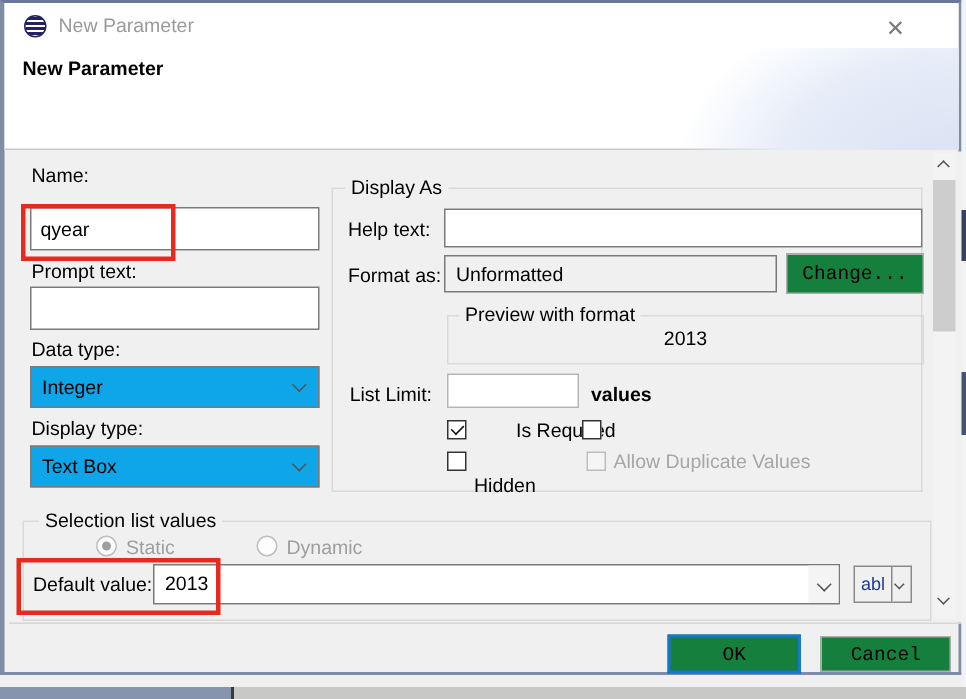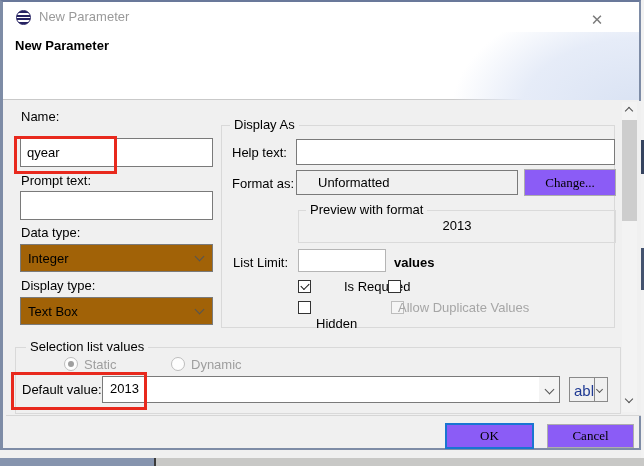--- a/index.html
+++ b/index.html
@@ -44,92 +44,92 @@
   
   .lbl-name   { left:15px; top:8px;  }
   .in-name    { left:14px; top:37px; width:193px; height:29px; }
   .lbl-prompt { left:15px; top:72px; }
   .in-prompt  { left:14px; top:90px; width:193px; height:29px; }
   .lbl-dtype  { left:15px; top:124px; }
   .combo-dtype{ left:14px; top:143px; width:193px; height:28px; }
   .lbl-disp   { left:15px; top:177px; }
   .combo-disp { left:14px; top:196px; width:193px; height:28px; }
 
-  .combo { position:absolute; background:#a16207; border:1px solid #7a7a7a; }
+  .combo { position:absolute; background:#0ea5e9; border:1px solid #7a7a7a; }
   .combo .ctext { position:absolute; left:7px; top:50%; transform:translateY(-50%); }
   .chev { position:absolute; width:7px; height:7px; border-right:1.6px solid #555; border-bottom:1.6px solid #555;
           transform:rotate(45deg); }
   .combo .chev { right:9px; top:8px; }
 
   
   .group { position:absolute; border:1px solid #d9d9d9; }
   .group-label { position:absolute; top:-9px; background:#f0f0f0; padding:0 4px; white-space:nowrap; }
   .grp-display { left:215px; top:24px; width:394px; height:203px; }
   .grp-preview { left:76px; top:84px; width:318px; height:33px; border-color:#dadada; }
   .grp-select  { left:9px;  top:246px; width:606px; height:67px; }
 
   
   .grp-display .row-label { position:absolute; white-space:nowrap; }
   .lbl-help   { left:10px; top:19px; }
   .in-help    { left:74px; top:13px; width:319px; height:26px; }
   .lbl-format { left:10px; top:50px; }
   .fld-format { position:absolute; left:74px; top:44px; width:222px; height:25px; background:#f0f0f0;
-                border:1px solid #7a7a7a; line-height:23px; padding-left:21px; }
+                border:1px solid #7a7a7a; line-height:23px; padding-left:7px; }
   .btn-change { position:absolute; left:302px; top:43px; width:92px; height:27px; }
   .preview-val { position:absolute; left:0; right:0; top:7px; text-align:center; }
   .lbl-limit  { left:0px; top:129px; width:66px; text-align:right; }
   .in-limit   { left:76px; top:123px; width:88px; height:23px; border:1px solid #b5b5b5; }
   .lbl-values { left:172px; top:129px;font-weight:bold; }
 
   
   .cb { position:absolute; width:13px; height:13px; background:#fff; border:1px solid #333; }
   .cb.checked::after { content:""; position:absolute; left:2px; top:2px; width:7px; height:4px;
         border-left:1.8px solid #111; border-bottom:1.8px solid #111; transform:rotate(-45deg); }
   .cb.disabled { border-color:#bdbdbd; background:#f5f5f5; }
   .cb-lbl { position:absolute; white-space:nowrap; }
   .cb-lbl.disabled { color:#a6a6a6; }
   .cb1 { left:76px;  top:154px; }  .cb1l { left:94px;  top:153px;margin-left:28px; }
   .cb2 { left:166px; top:154px; }  .cb2l { left:184px; top:153px; }
   .cb3 { left:76px;  top:175px; }  .cb3l { left:94px;  top:190px;text-align:right; }
-  .cb4 { left:169px; top:175px; }  .cb4l { left:176px; top:174px;text-align:right; }
+  .cb4 { left:169px; top:175px; }  .cb4l { left:187px; top:174px;text-align:right; }
 
   
   .radio { position:absolute; width:14px; height:14px; border-radius:50%; background:#fdfdfd;
            border:1px solid #bdbdbd; }
   .radio.selected::after { content:""; position:absolute; left:3px; top:3px; width:6px; height:6px;
            border-radius:50%; background:#9f9f9f; }
   .radio-lbl { position:absolute; color:#9e9e9e; white-space:nowrap; }
   .rad-static  { left:48px;  top:9px; }  .rad-static-l  { left:68px;  top:9px; }
   .rad-dynamic { left:155px; top:9px; }  .rad-dynamic-l { left:175px; top:9px; }
   .lbl-default { position:absolute; left:6px; top:34px; }
   .combo-default { position:absolute; left:86px; top:28px; width:458px; height:27px; background:#fff;
                    border:1px solid #7a7a7a; }
   .combo-default .ctext { position:absolute; left:7px; top:4px; }
   .combo-default .dd { position:absolute; right:0; top:0; width:20px; height:100%; background:#f4f4f4; }
   .combo-default .chev { right:6px; top:9px; }
   .abl-btn { position:absolute; left:553px; top:29px; width:39px; height:25px; background:#f0f0f0;
              border:1px solid #8a8a8a; }
-  .abl-txt { position:absolute; left:4px; top:4px; color:#1f3a93; font-size:15px; }
+  .abl-txt { position:absolute; left:4px; top:4px; color:#1f3a93; font-size:12px; }
   .abl-sep { position:absolute; left:24px; top:0; width:1px; height:100%; background:#8a8a8a; }
   .abl-btn .chev { right:5px; top:9px; width:5px; height:5px; }
 
   
   .scrollbar { position:absolute; left:616px; top:1px; width:15px; height:310px; background:#f3f3f3; }
   .sb-up   { position:absolute; left:4px; top:6px;   width:6px; height:6px; border-left:1.6px solid #505050; border-top:1.6px solid #505050; transform:rotate(45deg); }
   .sb-down { position:absolute; left:4px; top:294px; width:6px; height:6px; border-right:1.6px solid #505050; border-bottom:1.6px solid #505050; transform:rotate(45deg); }
   .sb-thumb{ position:absolute; left:0; top:18px; width:15px; height:101px; background:#cdcdcd; }
 
   
   .annot { position:absolute; border:3px solid #e8291d; }
   .annot-name    { left:11px; top:134px; width:103px; height:38px; }
   .annot-default { left:8px;  top:370px; width:136px; height:38px; }
 
   
   .footer-sep { position:absolute; left:3px; top:413px; width:636px; height:1px; background:#d6d6d6; }
-  .btn { position:absolute; background:#8b5cf6; border:1px solid #adadad; font-family:Liberation Serif, serif;
+  .btn { position:absolute; background:#15803d; border:1px solid #adadad; font-family:Liberation Mono, monospace;
          font-size:13px; text-align:center; cursor:default; }
   .btn-ok { left:442px; top:421px; width:89px; height:26px; border:2px solid #1975d1; }
   .btn-cancel { left:544px; top:422px; width:87px; height:24px; }
 </style>
 </head>
 <body>
 
 <div class="dialog">
 
   <div class="titlebar">

